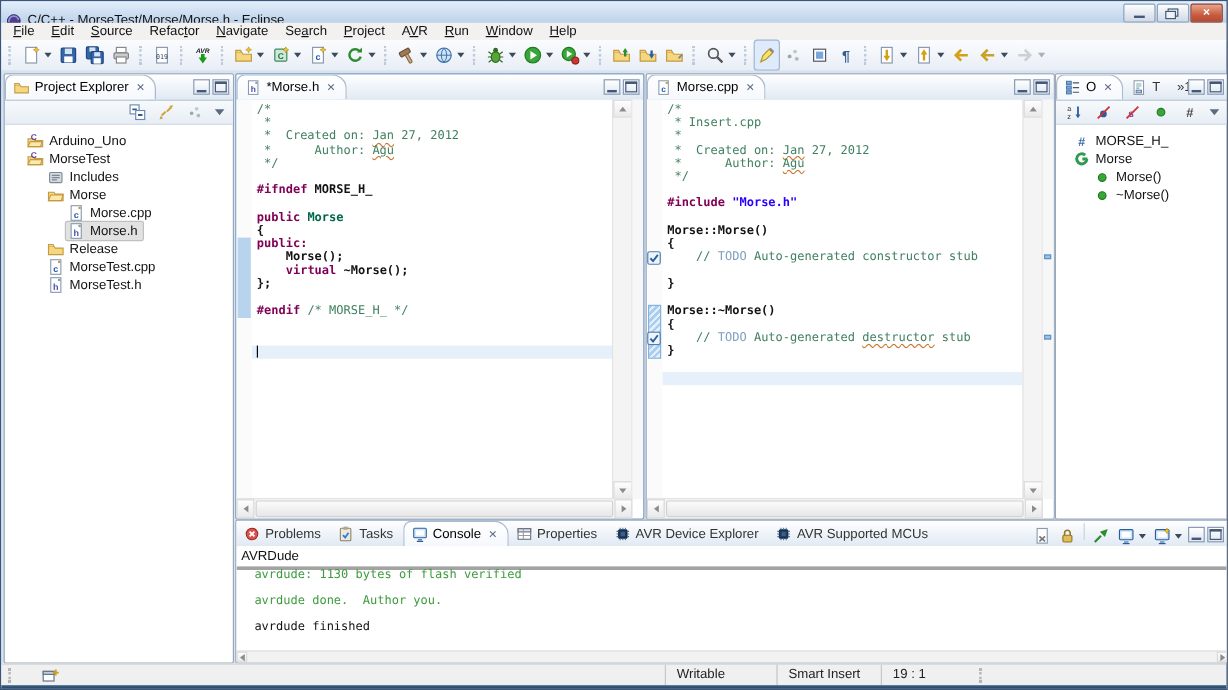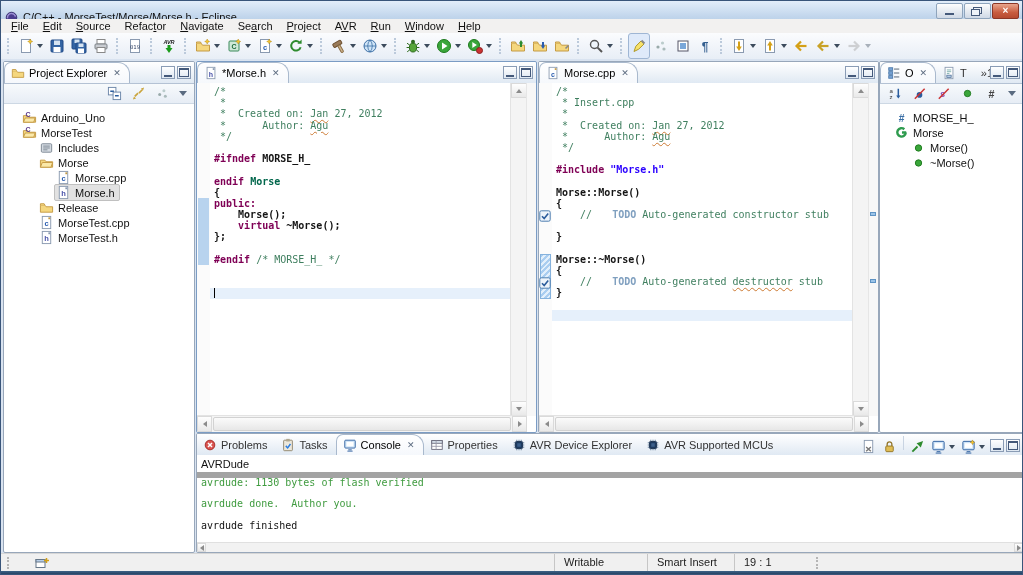--- a/index.html
+++ b/index.html
@@ -72,21 +72,21 @@
   .range.hatched{background:repeating-linear-gradient(135deg,#a9cdf0 0 2px,#e2effb 2px 4px);border:1px solid #85b2dd;box-sizing:border-box;}
   .taskmk{position:absolute;left:0;width:12px;height:12px;}
   .codewrap{position:absolute;left:13px;right:26px;top:0;bottom:16px;overflow:hidden;}
   .curline{position:absolute;left:0;right:0;height:11.2px;background:var(--curline,#e6f0fb);}
   .codelayer{position:absolute;inset:0;padding:3px 0 0 4px;
     font-family:"DejaVu Sans Mono","Liberation Mono",monospace;font-size:10px;font-weight:bold;color:#141414;}
   .cl{height:11.2px;line-height:11.2px;white-space:pre;}
   .cl .c{color:var(--comment);font-weight:normal;}
   .cl .k{color:var(--kw);font-weight:bold;}
   .cl .s{color:var(--str);font-weight:bold;}
-  .cl .t{color:var(--todo);font-weight:bold;margin-left:14px;}
+  .cl .t{color:var(--todo);font-weight:normal;}
   .cl .n{color:var(--cls);font-weight:bold;}
   .cl .m{color:var(--comment);font-weight:normal;text-decoration:underline wavy #cc7a33 1px;text-underline-offset:2px;}
   .cursor{position:absolute;width:1.4px;height:10px;background:#000;}
   .vscroll{position:absolute;right:9px;top:0;bottom:16px;width:16px;background:#f4f4f4;border-left:1px solid #e3e3e3;}
   .sarr{position:absolute;left:0;right:0;height:15px;background:linear-gradient(#fefefe,#e9e9e9);border:1px solid #dadada;box-sizing:border-box;}
   .sarr::after{content:"";position:absolute;left:50%;top:50%;transform:translate(-50%,-50%);
     border-left:3.5px solid transparent;border-right:3.5px solid transparent;}
   .sarr.up::after{border-bottom:4px solid #8b8b8b;}
   .sarr.down{bottom:0;top:auto;}
   .sarr.down::after{border-top:4px solid #8b8b8b;}
@@ -94,22 +94,22 @@
   .ovmark{position:absolute;left:1px;width:6px;height:4px;background:#9cc4e8;border:1px solid #5e93c4;box-sizing:border-box;}
   .hscroll{position:absolute;left:0;right:9px;bottom:0;height:16px;background:#f4f4f4;border-top:1px solid #e3e3e3;}
   .harr{position:absolute;top:0;bottom:0;width:15px;background:linear-gradient(#fefefe,#e9e9e9);border:1px solid #dadada;box-sizing:border-box;}
   .harr::after{content:"";position:absolute;left:50%;top:50%;transform:translate(-50%,-50%);
     border-top:3.5px solid transparent;border-bottom:3.5px solid transparent;}
   .harr.left{left:0;} .harr.left::after{border-right:4px solid #8b8b8b;}
   .harr.right{right:0;} .harr.right::after{border-left:4px solid #8b8b8b;}
   .hthumb{position:absolute;left:16px;right:16px;top:1px;bottom:1px;background:linear-gradient(#fbfbfb,#e7e7e7);border:1px solid #d2d2d2;border-radius:2px;}
   
   #console-body{position:absolute;left:0;right:0;top:21px;bottom:9px;background:#fff;overflow:hidden;}
-  #console-title{font-size:11px;color:#111;padding:3px 4px 2px 4px;border-bottom:6px solid #a3a3a3;}
-  .con-line{font-family:"DejaVu Sans Mono","Liberation Mono",monospace;font-size:10px;height:10.7px;line-height:10.7px;white-space:pre;padding-left:4px;}
+  #console-title{font-size:11px;color:#111;padding:3px 4px 2px 4px;border-bottom:3px solid #a3a3a3;}
+  .con-line{font-family:"DejaVu Sans Mono","Liberation Mono",monospace;font-size:10px;height:10.7px;line-height:10.7px;white-space:pre;padding-left:15px;}
   .con-line.output{color:var(--congreen);}
   .con-line.info{color:#111;}
   #console-hscroll{position:absolute;left:0;right:0;bottom:0;height:9px;background:#f2f2f2;border-top:1px solid #e0e0e0;}
   #console-hscroll .harr{width:9px;} 
   
   #statusbar{position:absolute;left:0;top:552px;right:0;height:18px;background:#f0f0f0;border-top:1px solid #d6d6d6;}
   .sgrip{position:absolute;top:3px;width:3px;height:12px;border-left:2px dotted #b5b5b5;}
   #fastview{position:absolute;left:33px;top:1px;width:16px;height:16px;}
   .scell{position:absolute;top:0;height:17px;border-left:1px solid #c6c6c6;font-size:11px;color:#222;
     line-height:17px;padding-left:9px;box-sizing:border-box;}
@@ -613,21 +613,21 @@
             <div class="curline" style="top: 204.6px;"></div>
             <div class="codelayer">
               <div class="cl"><span class="c">/*</span></div>
               <div class="cl"><span class="c"> *</span></div>
               <div class="cl"><span class="c"> *  Created on: </span><span class="m">Jan</span><span class="c"> 27, 2012</span></div>
               <div class="cl"><span class="c"> *      Author: </span><span class="m">Agu</span></div>
               <div class="cl"><span class="c"> */</span></div>
               <div class="cl" style="width: 1px;"></div>
               <div class="cl"><span class="k">#ifndef</span><span> MORSE_H_</span></div>
               <div class="cl" style="width: 1px;"></div>
-              <div class="cl"><span class="k">endif</span><span> </span><span class="n">Morse</span></div>
+              <div class="cl"><span class="k">public</span><span> </span><span class="n">Morse</span></div>
               <div class="cl"><span>{</span></div>
               <div class="cl"><span class="k">public:</span></div>
               <div class="cl"><span>    Morse();</span></div>
               <div class="cl"><span>    </span><span class="k">virtual</span><span> ~Morse();</span></div>
               <div class="cl"><span>};</span></div>
               <div class="cl" style="width: 1px;"></div>
               <div class="cl"><span class="k">#endif</span><span> </span><span class="c">/* MORSE_H_ */</span></div>
               <div class="cl" style="width: 1px;"></div>
               <div class="cursor" style="left: 4px; top: 204.6px;"></div>
             </div>

